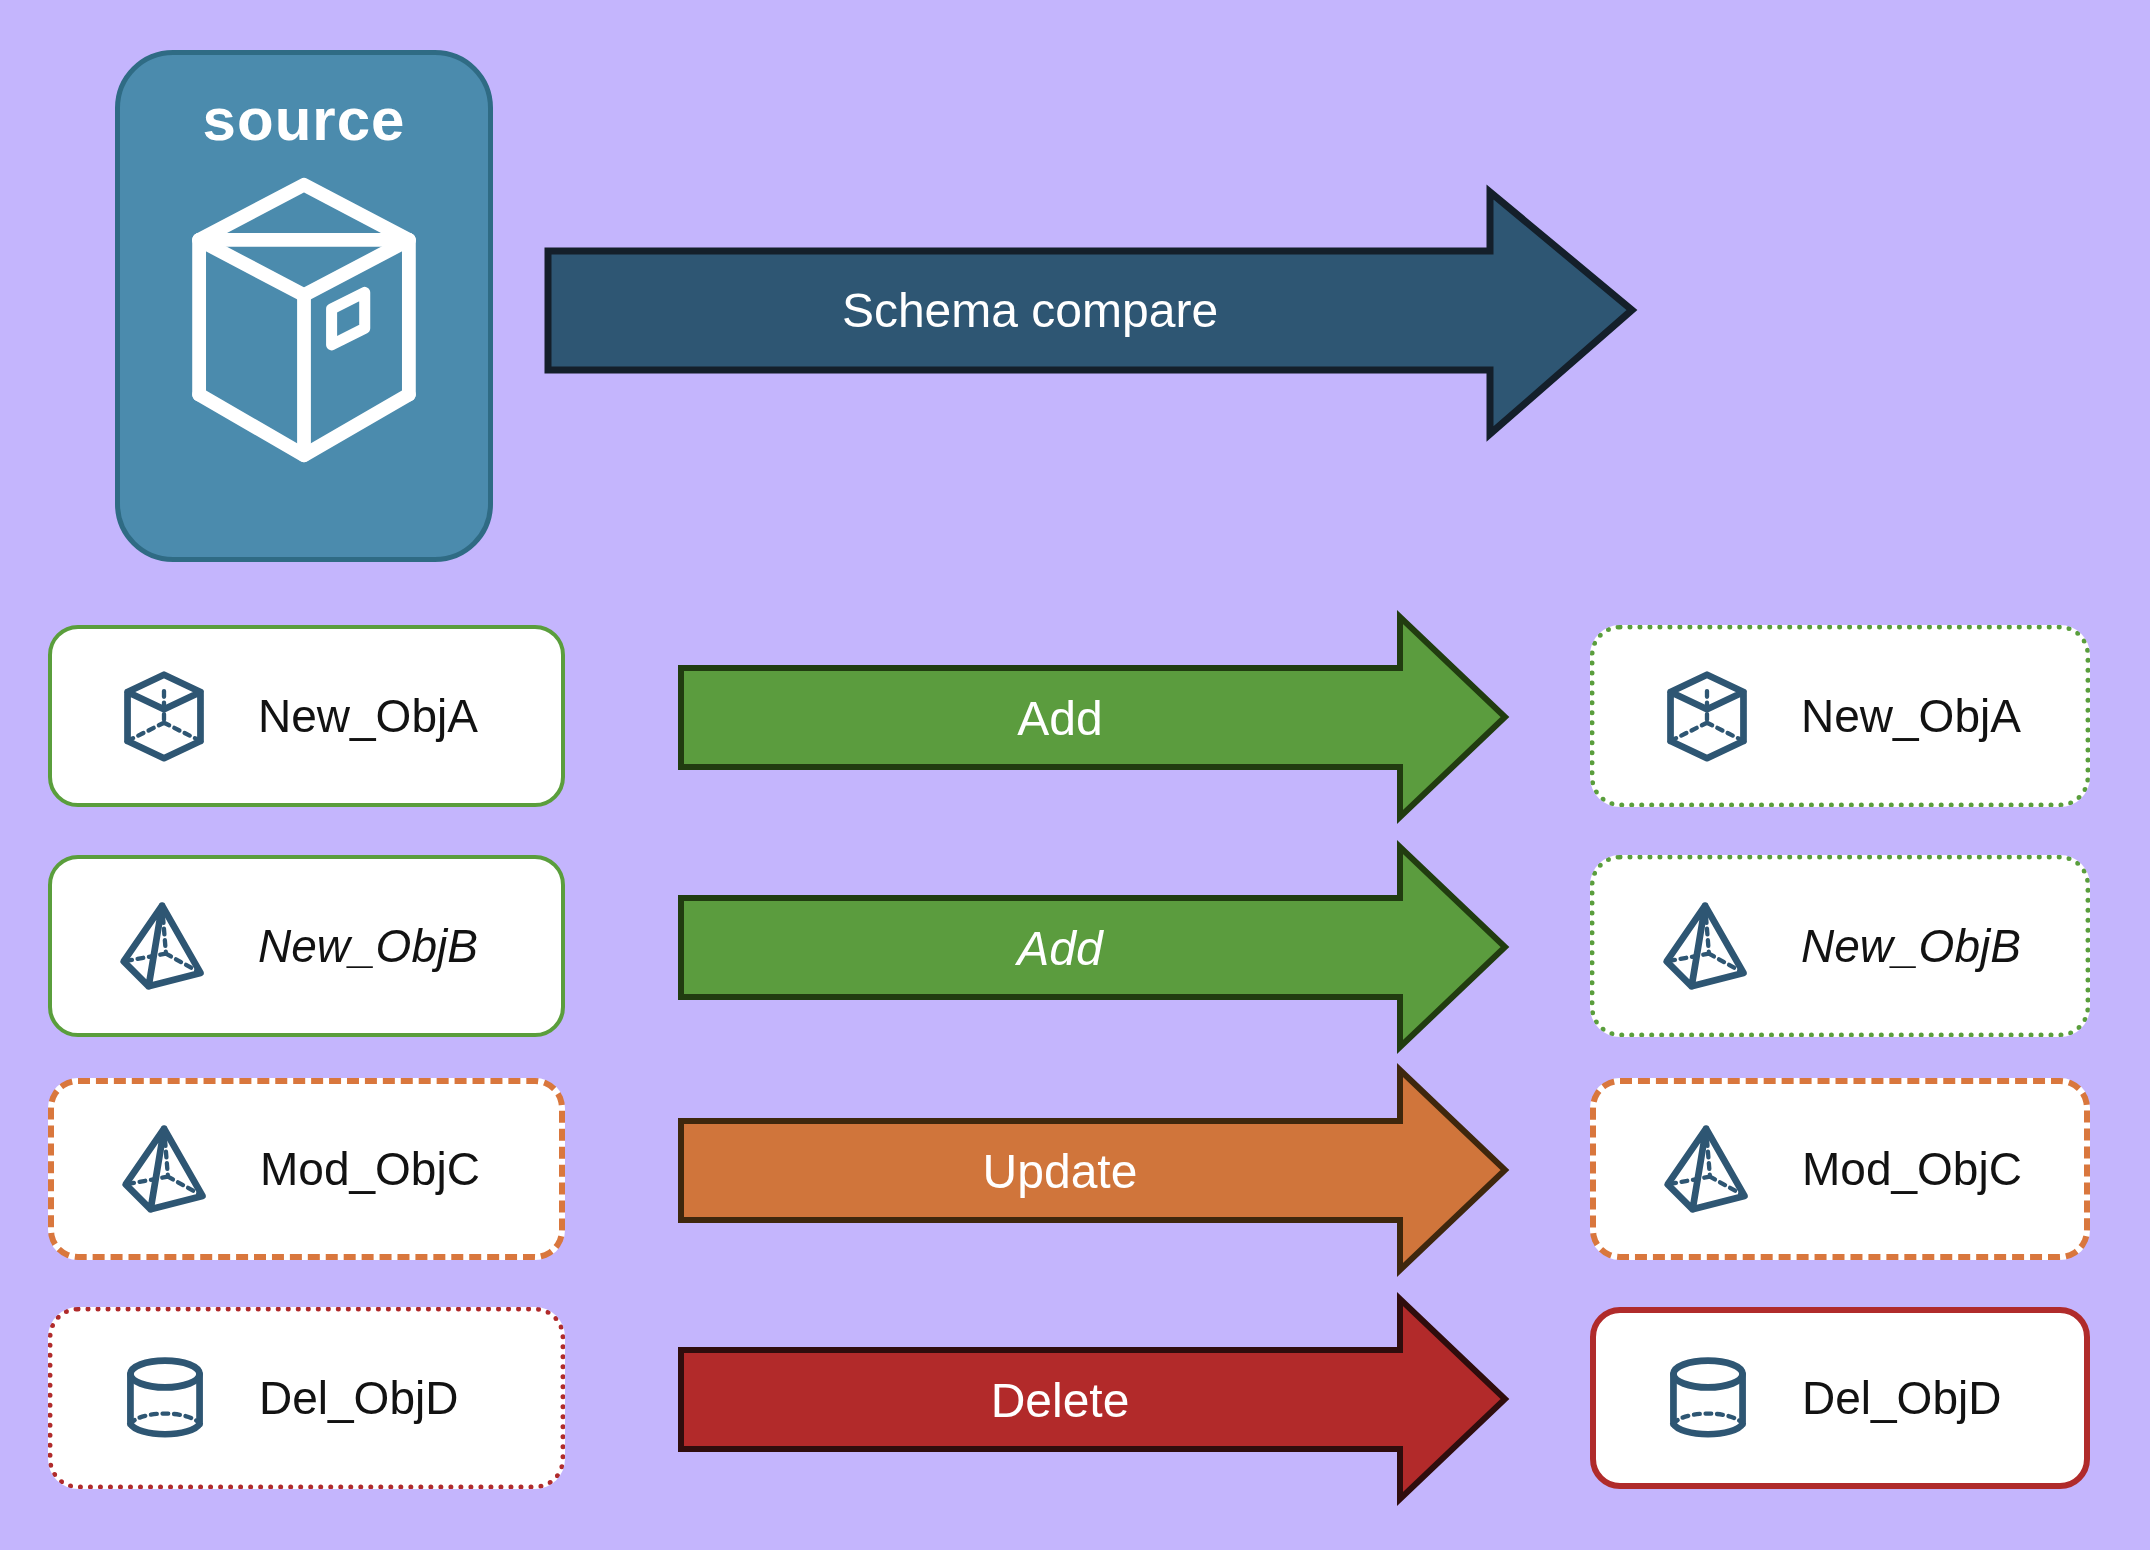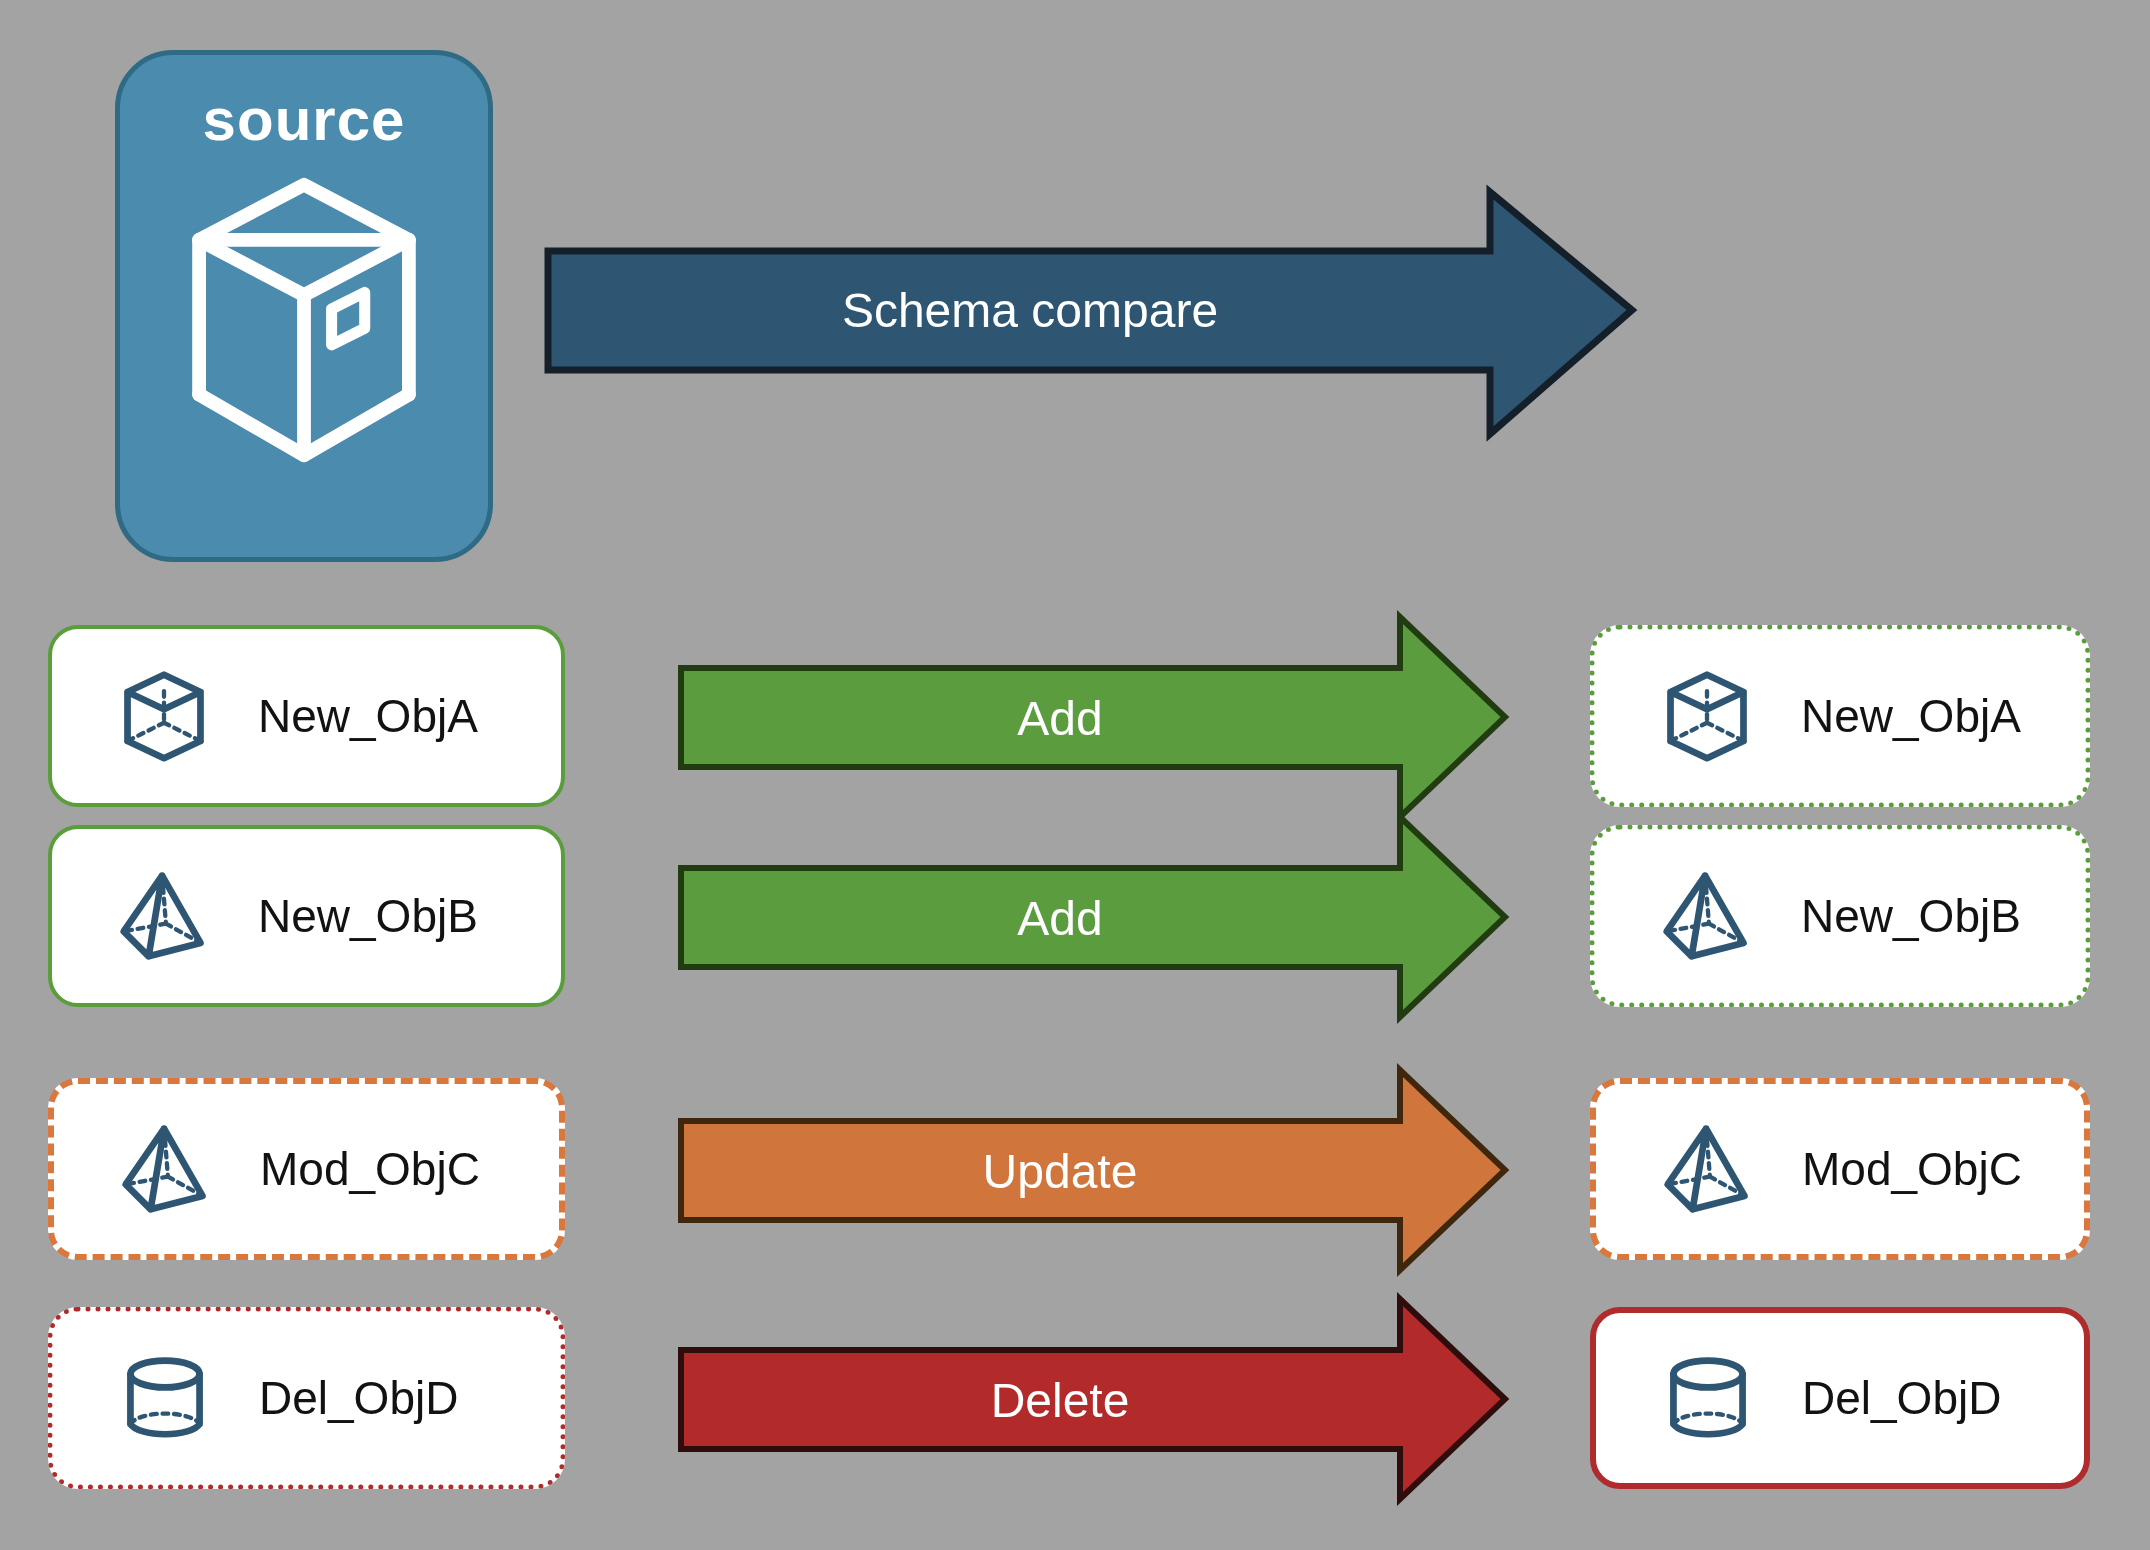--- a/index.html
+++ b/index.html
@@ -1,17 +1,17 @@
 <!DOCTYPE html>
 <html><head>
 <meta charset="utf-8">
 <style>
   html,body{margin:0;padding:0;background:#fff;}
   .canvas{
-    position:relative;width:2150px;height:1550px;background:#a3a3a3;overflow:hidden;
+    position:relative;width:2150px;height:1550px;background:#c4b5fd;overflow:hidden;
     font-family:"Liberation Sans", sans-serif;
   }
   
   .node{
     position:absolute;top:50px;width:378px;height:512px;
     background:#4b8bad;border:5px solid #2f6b84;border-radius:58px;
     box-sizing:border-box;text-align:center;
   }
   .node.source{left:115px;}
   .node.target{left:1662px;}
@@ -21,21 +21,21 @@
   .node-icon{display:block;margin:14px auto 0;}
   .white-icon{stroke:#ffffff;fill:none;stroke-width:5;stroke-linecap:round;stroke-linejoin:round;}
   
   .compare-arrow{position:absolute;left:540px;top:180px;}
   .arrow-label-text{
     font-family:"Liberation Sans", sans-serif;font-size:48px;fill:#ffffff;
     text-anchor:middle;dominant-baseline:central;
   }
   
   .row{position:absolute;left:0;width:2150px;height:182px;}
-  .row-r1{top:625px;} .row-r2{top:825px;} .row-r3{top:1078px;text-decoration:underline;} .row-r4{top:1307px;text-align:center;}
+  .row-r1{top:625px;} .row-r2{top:855px;font-style:italic;} .row-r3{top:1078px;text-decoration:underline;} .row-r4{top:1307px;text-align:center;}
   .obj-card{
     position:absolute;top:0;height:182px;border-radius:30px;box-sizing:border-box;
     display:flex;align-items:center;padding-left:64px;gap:46px;background:#ffffff;
   }
   .obj-card.left{left:48px;width:517px;}
   .obj-card.right{left:1590px;width:500px;}
   .b-solid-green {border:4px solid #5a9e3c;}
   .b-dotted-green{border:5px dotted #5a9e3c;}
   .b-dashed-orange{border:6px dashed #d9773d;}
   .b-dotted-red{border:5px dotted #b02b2b;}

